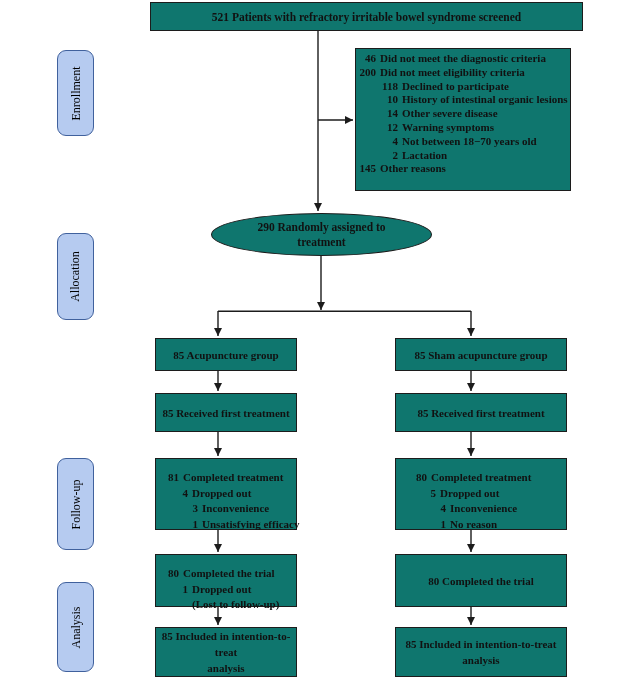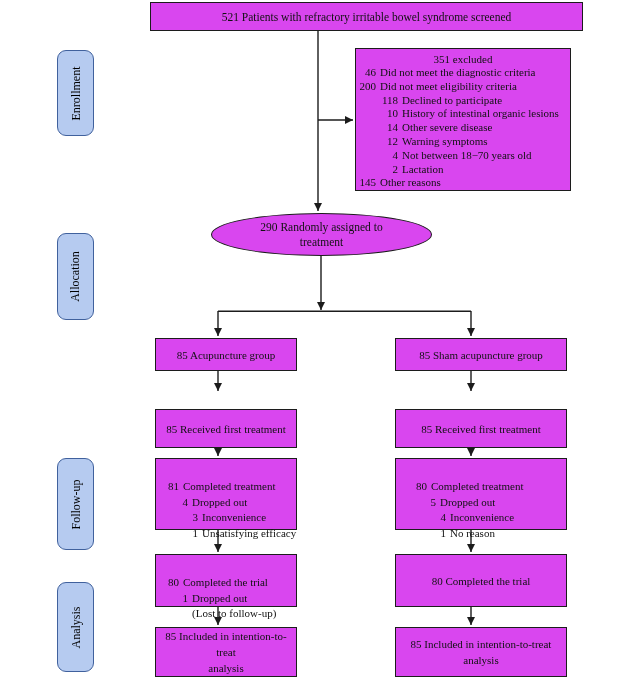--- a/index.html
+++ b/index.html
@@ -5,22 +5,22 @@
   html,body{margin:0;padding:0;background:#ffffff;}
   .canvas{
     position:relative;width:639px;height:680px;background:#ffffff;overflow:hidden;
     font-family:"Liberation Serif", serif;color:#111;
   }
   svg.connectors{position:absolute;left:0;top:0;pointer-events:none;}
   .connectors line{stroke:var(--line-color,#1c1c1c);stroke-width:1.4;}
   #ah path{fill:var(--line-color,#1c1c1c);}
 
   .box{
-    position:absolute;background:#d946ef;border:1.6px solid #1c1c1c;
-    box-sizing:border-box;font-size:11px;line-height:14px;
+    position:absolute;background:#0f766e;border:1.6px solid #1c1c1c;
+    box-sizing:border-box;font-size:11px;line-height:14px;font-weight:bold;
   }
   .center{display:flex;align-items:center;justify-content:center;text-align:center;}
   .pre{white-space:pre-line;}
 
   
   .stage{
     position:absolute;left:57px;width:37px;box-sizing:border-box;
     background:var(--stage-fill,#b6cbf0);border:1.4px solid var(--stage-border,#40619d);
     border-radius:9px;display:flex;align-items:center;justify-content:center;
   }
@@ -29,40 +29,40 @@
   
   .excluded{padding:3px 3px 0 3px;}
   .xtitle{text-align:center;font-size:11px;line-height:14px;}
   .xrow{display:flex;font-size:11px;line-height:13.8px;white-space:nowrap;}
   .xrow .n{flex:none;text-align:right;}
   .n.e1{width:17px;}
   .n.e2{width:39px;}
   .xrow .t{margin-left:4px;}
 
   
-  .nbox{padding-top:20px;}
+  .nbox{padding-top:11px;}
   .nrow{display:flex;font-size:11px;line-height:15.5px;white-space:nowrap;}
   .nrow .n{flex:none;text-align:right;}
   .n.w1{width:13px;}
   .n.w2{width:22px;}
   .n.w3{width:32px;}
   .nrow .t{margin-left:4px;}
   .pad-l{padding-left:10px;}
   .pad-r{padding-left:18px;}
 
   .screened{left:150px;top:2px;width:433px;height:29px;font-size:11.5px;}
   .excl{left:355px;top:48px;width:216px;height:143px;}
   .ellipse{
     left:211px;top:213px;width:221px;height:43px;border-radius:50%;
     border-width:1.8px;font-size:11.5px;line-height:15px;
   }
   .col-l{left:155px;width:142px;}
   .col-r{left:395px;width:172px;}
   .r1{top:338px;height:33px;}
-  .r2{top:409px;height:39px;}
+  .r2{top:393px;height:39px;}
   .r3{top:458px;height:72px;}
   .r4{top:554px;height:53px;}
   .r5{top:627px;height:50px;font-size:11px;line-height:16px;}
 </style>
 </head>
 <body>
 
 <div class="canvas">
 
   <svg class="connectors" width="639" height="680" viewBox="0 0 639 680">
@@ -108,21 +108,20 @@
   </div>
   <div class="stage" style="top:582px;height:90px;">
     <span>Analysis</span>
   </div>
 
   <div class="box center screened">
     <span>521 Patients with refractory irritable bowel syndrome screened</span>
   </div>
 
   <div class="box excluded excl">
-    <div class="xtitle">351 excluded</div>
     <div class="xrow">
       <span class="n e1">46</span>
       <span class="t">Did not meet the diagnostic criteria</span>
     </div>
     <div class="xrow">
       <span class="n e1">200</span>
       <span class="t">Did not meet eligibility criteria</span>
     </div>
     <div class="xrow">
       <span class="n e2">118</span>

